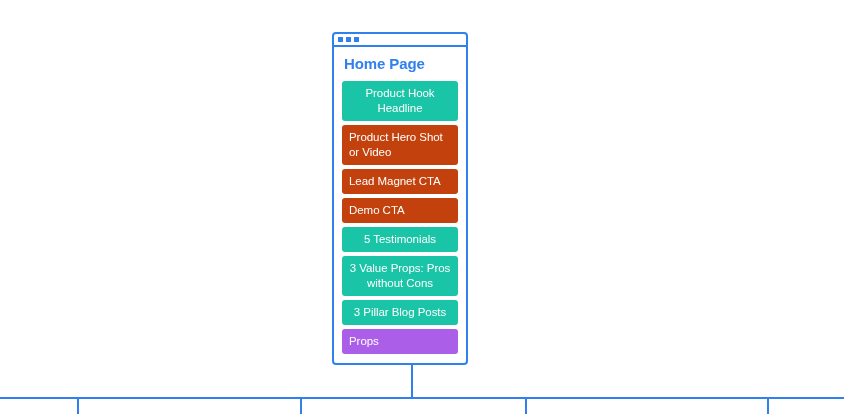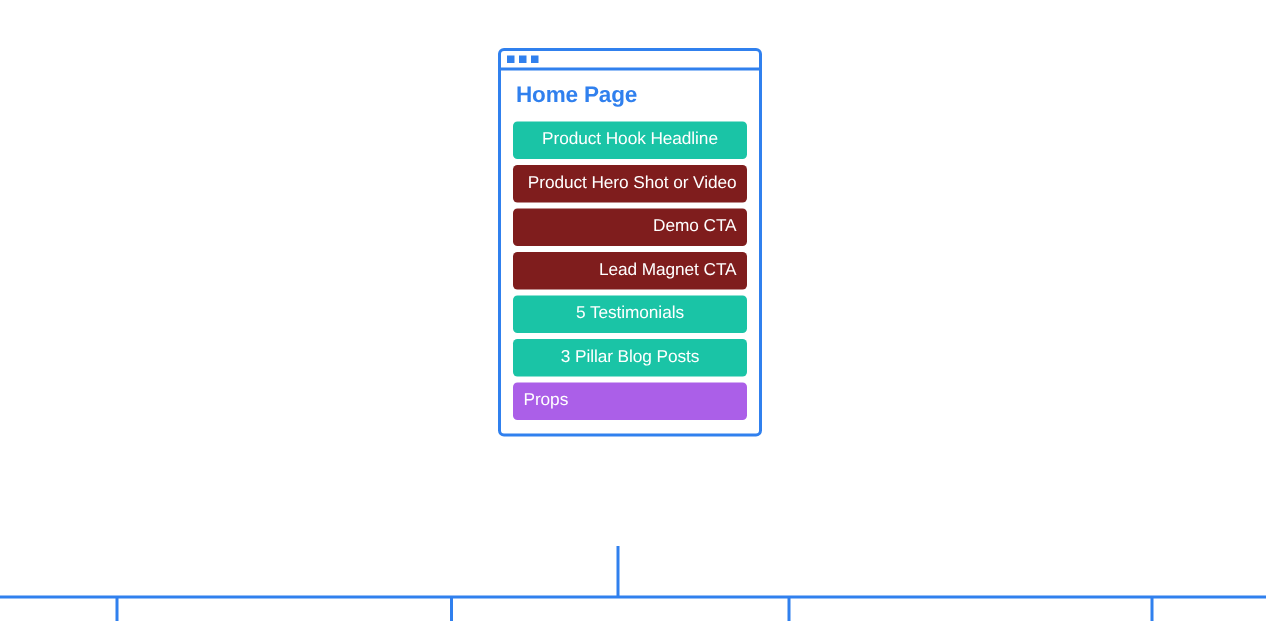--- a/index.html
+++ b/index.html
@@ -44,21 +44,21 @@
     top: 398px;
     width: 2px;
     height: 16px;
   }
 
   
   .page-card {
     position: absolute;
     left: 332px;
     top: 32px;
-    width: 176px;
+    width: 136px;
     box-sizing: border-box;
     border: 2px solid #3080ee;
     border-radius: 4px;
     background: #ffffff;
     padding: 0;
   }
 
   .card-titlebar {
     height: 11px;
     border-bottom: 2px solid #3080ee;
@@ -96,21 +96,21 @@
   .block {
     border-radius: 3px;
     color: #ffffff;
     font-size: 11.5px;
     line-height: 15px;
     padding: 5px 7px;
     box-sizing: border-box;
     letter-spacing: -0.05px;
   }
   .block.teal   { background: #1ac4a6; text-align: center; }
-  .block.blue   { background: #7f1d1d; text-align: right; }
+  .block.blue   { background: #c2410c; }
   .block.purple { background: #ab5fe8; }
 </style>
 </head>
 <body>
 
 <div id="canvas">
 
   <div class="connector trunk-vertical"></div>
   <div class="connector trunk-horizontal"></div>
   <div class="connector branch-vertical" style="left:77px;"></div>
@@ -125,23 +125,24 @@
       <span class="dot"></span>
       <span class="dot"></span>
     </div>
 
     <div class="card-body">
       <div class="card-title">Home Page</div>
 
       <div class="block-list">
         <div class="block teal">Product Hook Headline</div>
         <div class="block blue">Product Hero Shot or Video</div>
+        <div class="block blue">Lead Magnet CTA</div>
         <div class="block blue">Demo CTA</div>
-        <div class="block blue">Lead Magnet CTA</div>
         <div class="block teal">5 Testimonials</div>
+        <div class="block teal">3 Value Props: Pros without Cons</div>
         <div class="block teal">3 Pillar Blog Posts</div>
         <div class="block purple">Props</div>
       </div>
     </div>
 
   </div>
 
 </div>
 
 </body></html>

